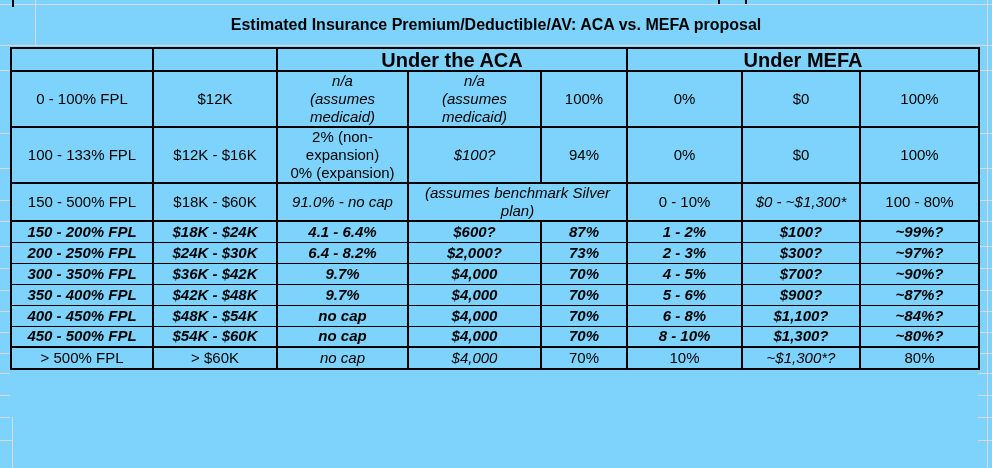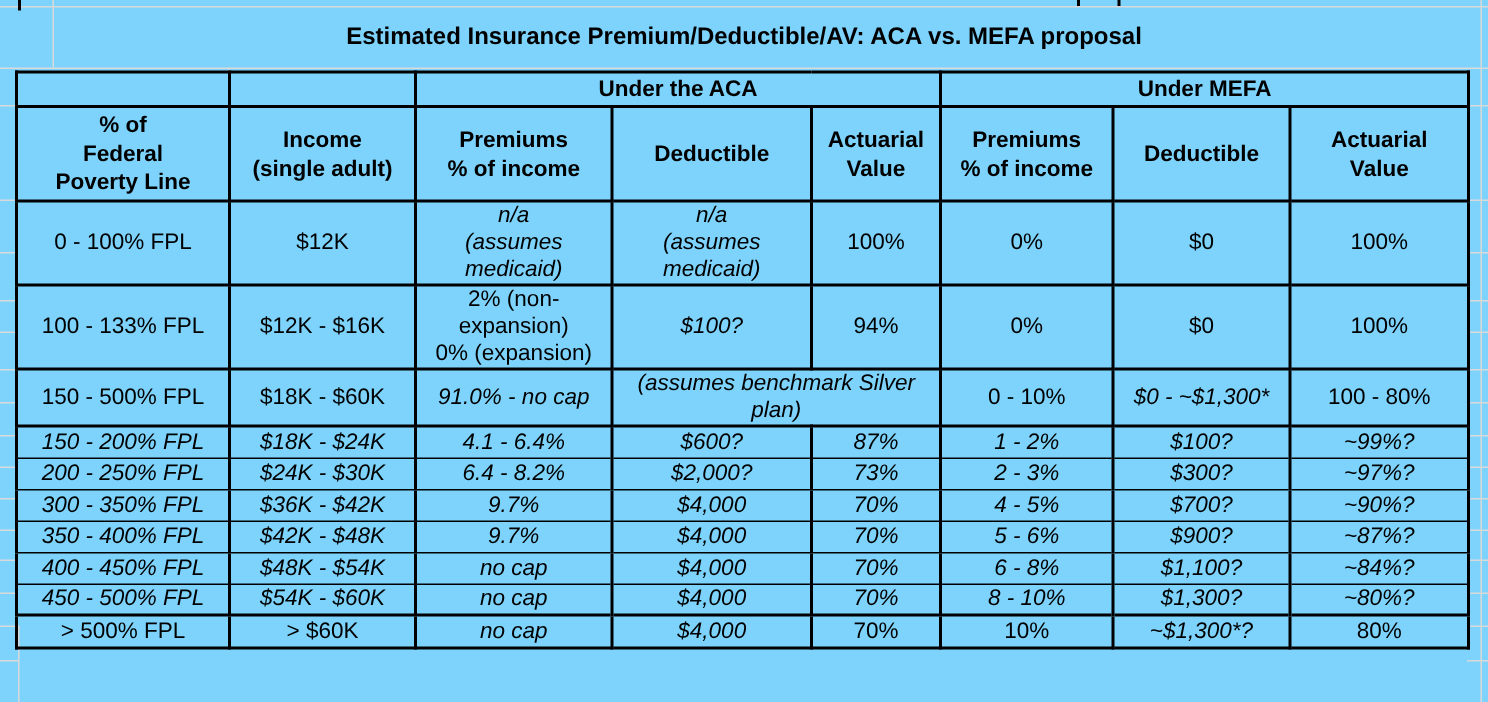--- a/index.html
+++ b/index.html
@@ -21,31 +21,31 @@
     position:absolute;left:10px;top:47px;width:968px;
     border-collapse:collapse;table-layout:fixed;
   }
   table.tbl td{
     border:2px solid #000;text-align:center;vertical-align:middle;
     font-size:15px;line-height:18px;padding:0 2px;overflow:hidden;
     white-space:pre-line;
   }
   td.ghost{border:none;}
   tr.band{height:23px;}
-  tr.band td{font-weight:bold;font-size:15px;}
+  tr.band td{font-weight:bold;font-size:20px;}
   tr.head{height:63px;}
   tr.head td{font-weight:bold;line-height:19px;}
   tr.thin td{border-top-width:1px;border-bottom-width:1px;}
   td.dv{border-left-width:3px;}
   .b{font-weight:normal;}
   .i{font-style:italic;}
   .sm{font-size:12px;line-height:14px;}
   .ar{text-align:right;padding-right:3px;}
   tr.r0{height:35px;} tr.r1{height:32px;} tr.r2{height:21px;} tr.r3{height:25px;}
-  tr.rr{height:21px;} tr.r11{height:22px;}
+  tr.rr{height:21px;font-weight:bold;} tr.r11{height:22px;}
 </style>
 </head>
 <body>
 
 <div class="canvas">
 
   <div class="gl" style="left:0;top:4px;width:992px;height:1px;"></div>
   <div class="gl" style="left:0;top:45px;width:992px;height:1px;"></div>
   <div class="gl" style="left:35px;top:0;width:1px;height:45px;"></div>
   <div class="gl" style="left:152px;top:45px;width:1px;height:25px;"></div>
@@ -101,37 +101,20 @@
         <col style="width:118px">
         <col style="width:119px">
     </colgroup>
     <tbody>
       <tr class="band">
         <td class="ghost"></td>
         <td class="ghost"></td>
         <td colspan="3">Under the ACA</td>
         <td colspan="3" class="dv">Under MEFA</td>
       </tr>
-      <tr class="head">
-        <td>% of
-Federal
-Poverty Line</td>
-        <td>Income
-(single adult)</td>
-        <td>Premiums
-% of income</td>
-        <td>Deductible</td>
-        <td>Actuarial
-Value</td>
-        <td class="dv">Premiums
-% of income</td>
-        <td>Deductible</td>
-        <td>Actuarial
-Value</td>
-      </tr>
 
       <tr class="r0">
         <td class="b ar">0 - 100% FPL</td>
         <td class="b">$12K</td>
         <td class="i sm">n/a
 (assumes medicaid)</td>
         <td class="i sm">n/a
 (assumes medicaid)</td>
         <td class="b">100%</td>
         <td class="b dv">0%</td>

